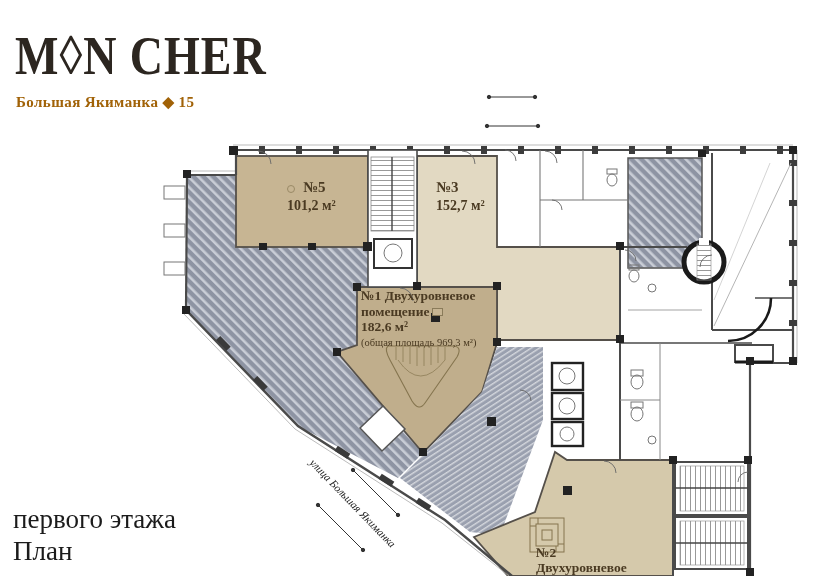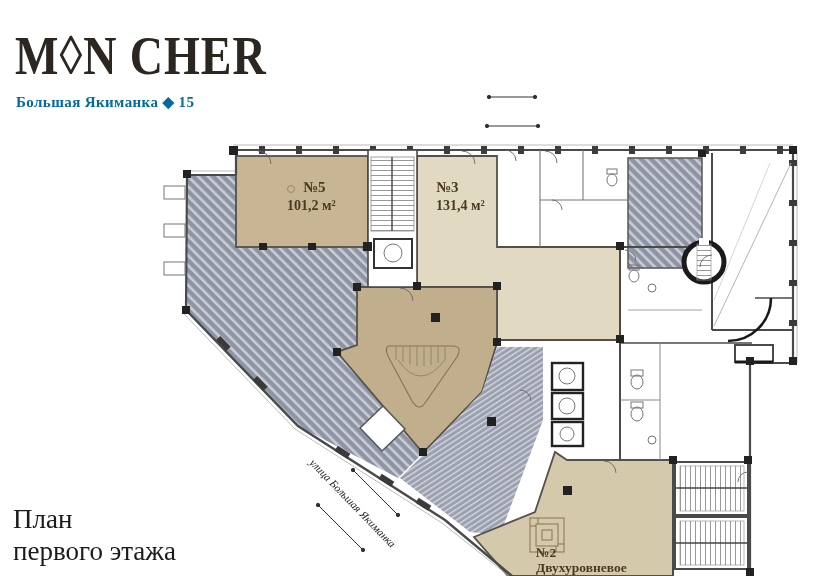--- a/index.html
+++ b/index.html
@@ -7,21 +7,21 @@
     --c-hatch:#8e94a3; --c-hatchLine:#c9cdd6; --c-ramp:#9aa0af; --c-rampLine:#d4d7dd;
     --c-wall:#55504a; --c-ink:#2c2620; --c-label:#4a3a22;
   }
   html,body{margin:0;padding:0;background:#fff;}
   #canvas{position:relative;width:820px;height:576px;background:#fff;overflow:hidden;
           font-family:"Liberation Serif",serif;}
   #plan-svg{position:absolute;left:0;top:0;}
   .logo{position:absolute;left:15px;top:24px;font-weight:700;font-size:46px;letter-spacing:1px;
         color:var(--c-ink);transform:scaleY(1.18);transform-origin:0 0;white-space:nowrap;}
   .address{position:absolute;left:16px;top:93px;font-weight:700;font-size:15px;
-           letter-spacing:.4px;color:#0369a1;white-space:nowrap;}
+           letter-spacing:.4px;color:#a16207;white-space:nowrap;}
   .street{position:absolute;font-style:italic;font-size:11px;color:#222;white-space:nowrap;}
   .street.top{left:430px;top:102px;width:170px;text-align:center;}
   .street.diag{left:287px;top:497px;width:132px;text-align:center;transform:rotate(46deg);}
   .page-title{position:absolute;left:13px;top:503px;font-size:27px;line-height:1.2;color:#1b1b1b;}
   .plan-label{position:absolute;color:var(--c-label);font-weight:700;}
   .u-num{font-size:15px;line-height:20px;}
   .u-area{font-size:14px;line-height:18px;text-align:center;}
   .u1{font-size:13.5px;line-height:15.5px;}
   .u1 .total{font-size:10.5px;font-weight:400;}
   .u2{text-align:left;font-size:13.5px;line-height:15px;}
@@ -250,27 +250,33 @@
 
   <div class="street diag">улица Большая Якиманка</div>
 
   <div class="plan-label" style="left:287px;top:177px">
     <div class="u-num"><span class="dot-icon"></span><span>№5</span></div>
     <div class="u-area">101,2 м²</div>
   </div>
 
   <div class="plan-label" style="left:436px;top:177px">
     <div class="u-num">№3</div>
-    <div class="u-area">131,4 м²</div>
-  </div>
-
+    <div class="u-area">152,7 м²</div>
+  </div>
+
+  <div class="plan-label u1" style="left:361px;top:288px">
+    <div>№1 Двухуровневое</div>
+    <div><span>помещение</span><span class="swatch-icon"></span></div>
+    <div>182,6 м²</div>
+    <div class="total">(общая площадь 969,3 м²)</div>
+  </div>
 
   <div class="plan-label u2" style="left:536px;top:545px">
     <div>№2</div>
     <div>Двухуровневое</div>
   </div>
 
   <div class="page-title">
+    <div>первого этажа</div>
     <div>План</div>
-    <div>первого этажа</div>
   </div>
 
 </div>
 
 </body></html>

